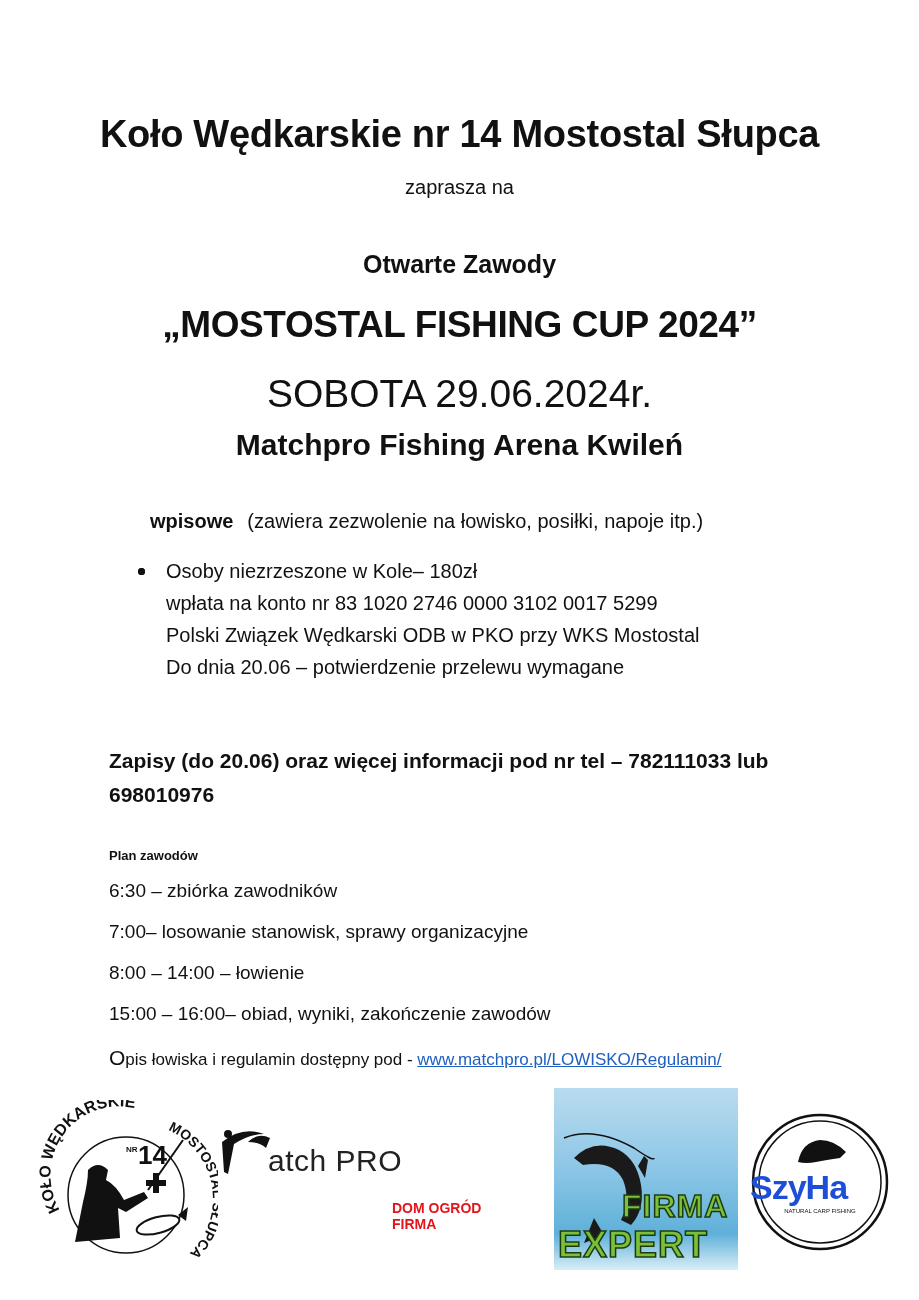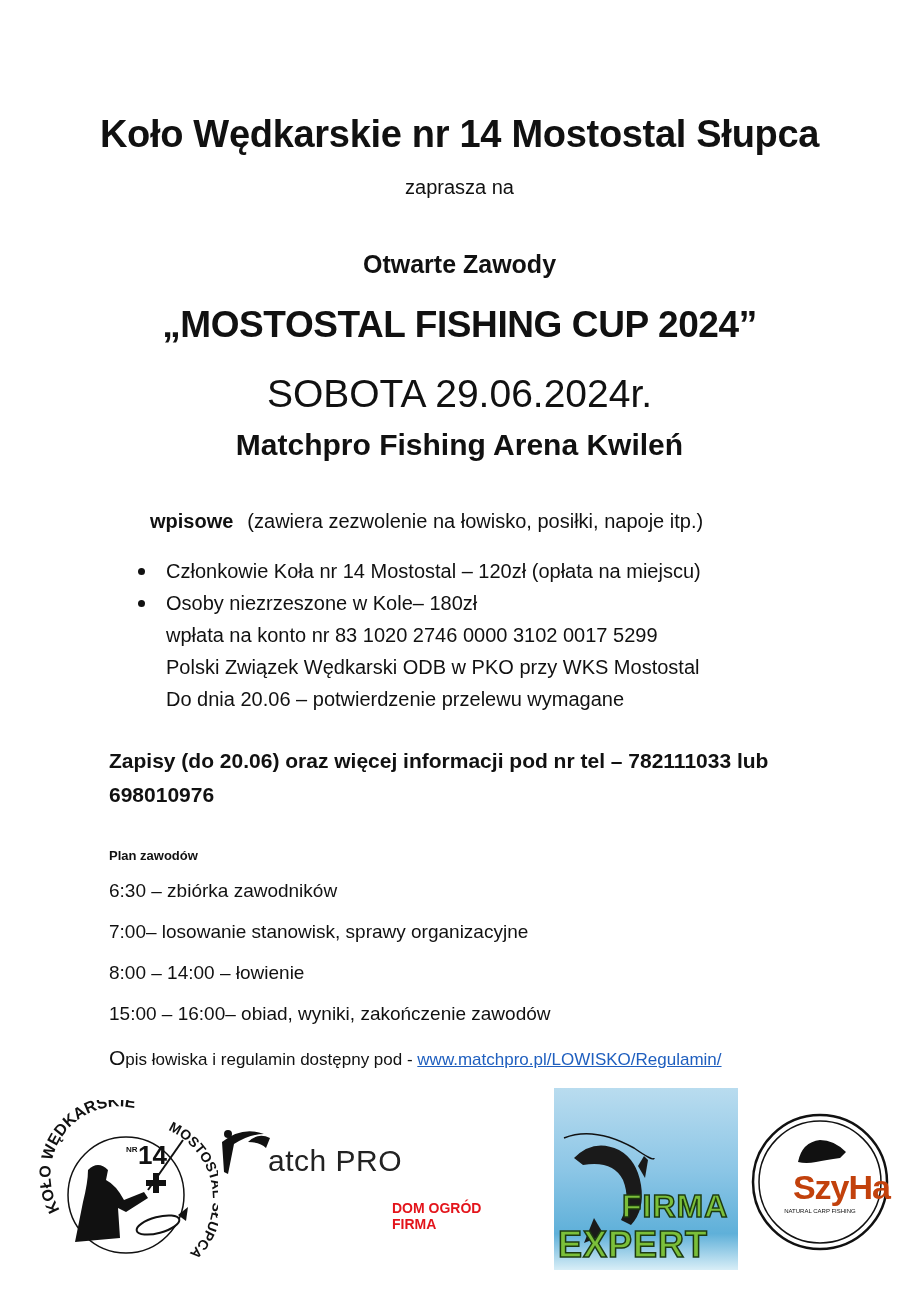--- a/index.html
+++ b/index.html
@@ -41,21 +41,20 @@
   <div class="abs center h-date">SOBOTA 29.06.2024r.</div>
   <div class="abs center h-venue">Matchpro Fishing Arena Kwileń</div>
 
   <div class="abs fee body-text">
     <b>wpisowe</b><span class="gap"></span><span>(zawiera zezwolenie na łowisko, posiłki, napoje itp.)</span>
   </div>
 
   <ul class="abs bullet-list body-text">
     <li>
       <span class="dot"></span>
-      <span>Członkowie Koła nr 14 Mostostal – 120zł (opłata na miejscu)</span>
     </li>
     <li>
       <span class="dot"></span>
       <span>Osoby niezrzeszone w Kole– 180zł</span>
     </li>
     <div class="bullet-sub">wpłata na konto nr 83 1020 2746 0000 3102 0017 5299</div>
     <div class="bullet-sub">Polski Związek Wędkarski ODB w PKO przy WKS Mostostal</div>
     <div class="bullet-sub">Do dnia 20.06 – potwierdzenie przelewu wymagane</div>
   </ul>
 
@@ -120,17 +119,17 @@
     <div class="abs" style="left:68px; top:100px; font-size:32px; font-weight:900; color:#7bbf3a; -webkit-text-stroke:1.5px #1c3a10; letter-spacing:1px;">FIRMA</div>
     <div class="abs" style="left:4px; top:136px; font-size:36px; font-weight:900; color:#7bbf3a; -webkit-text-stroke:1.5px #1c3a10; letter-spacing:1px;">EXPERT</div>
   </div>
 
   <div class="logo" style="left:750px; top:1112px; width:140px; height:140px;">
     <svg width="140" height="140" viewBox="0 0 140 140" class="abs" style="left:0;top:0;">
       <circle cx="70" cy="70" r="67" fill="none" stroke="#111" stroke-width="2.5"></circle>
       <circle cx="70" cy="70" r="61" fill="none" stroke="#111" stroke-width="1.5"></circle>
       <path d="M48 50 q4 -20 22 -22 q14 0 26 12 l-6 6 q-14 2 -24 4 q-10 2 -18 0z" fill="#111"></path>
     </svg>
-    <div class="abs" style="left:0; width:140px; top:56px; text-align:right; font-size:34px; font-weight:900; color:#c2410c; letter-spacing:-1px;">SzyHa</div>
+    <div class="abs" style="left:0; width:140px; top:56px; text-align:left; font-size:34px; font-weight:900; color:#1d4ed8; letter-spacing:-1px;">SzyHa</div>
     <div class="abs" style="left:0; width:140px; top:96px; text-align:center; font-size:6px; color:#111;">NATURAL CARP FISHING</div>
   </div>
 
 </div>
 
 </body></html>

